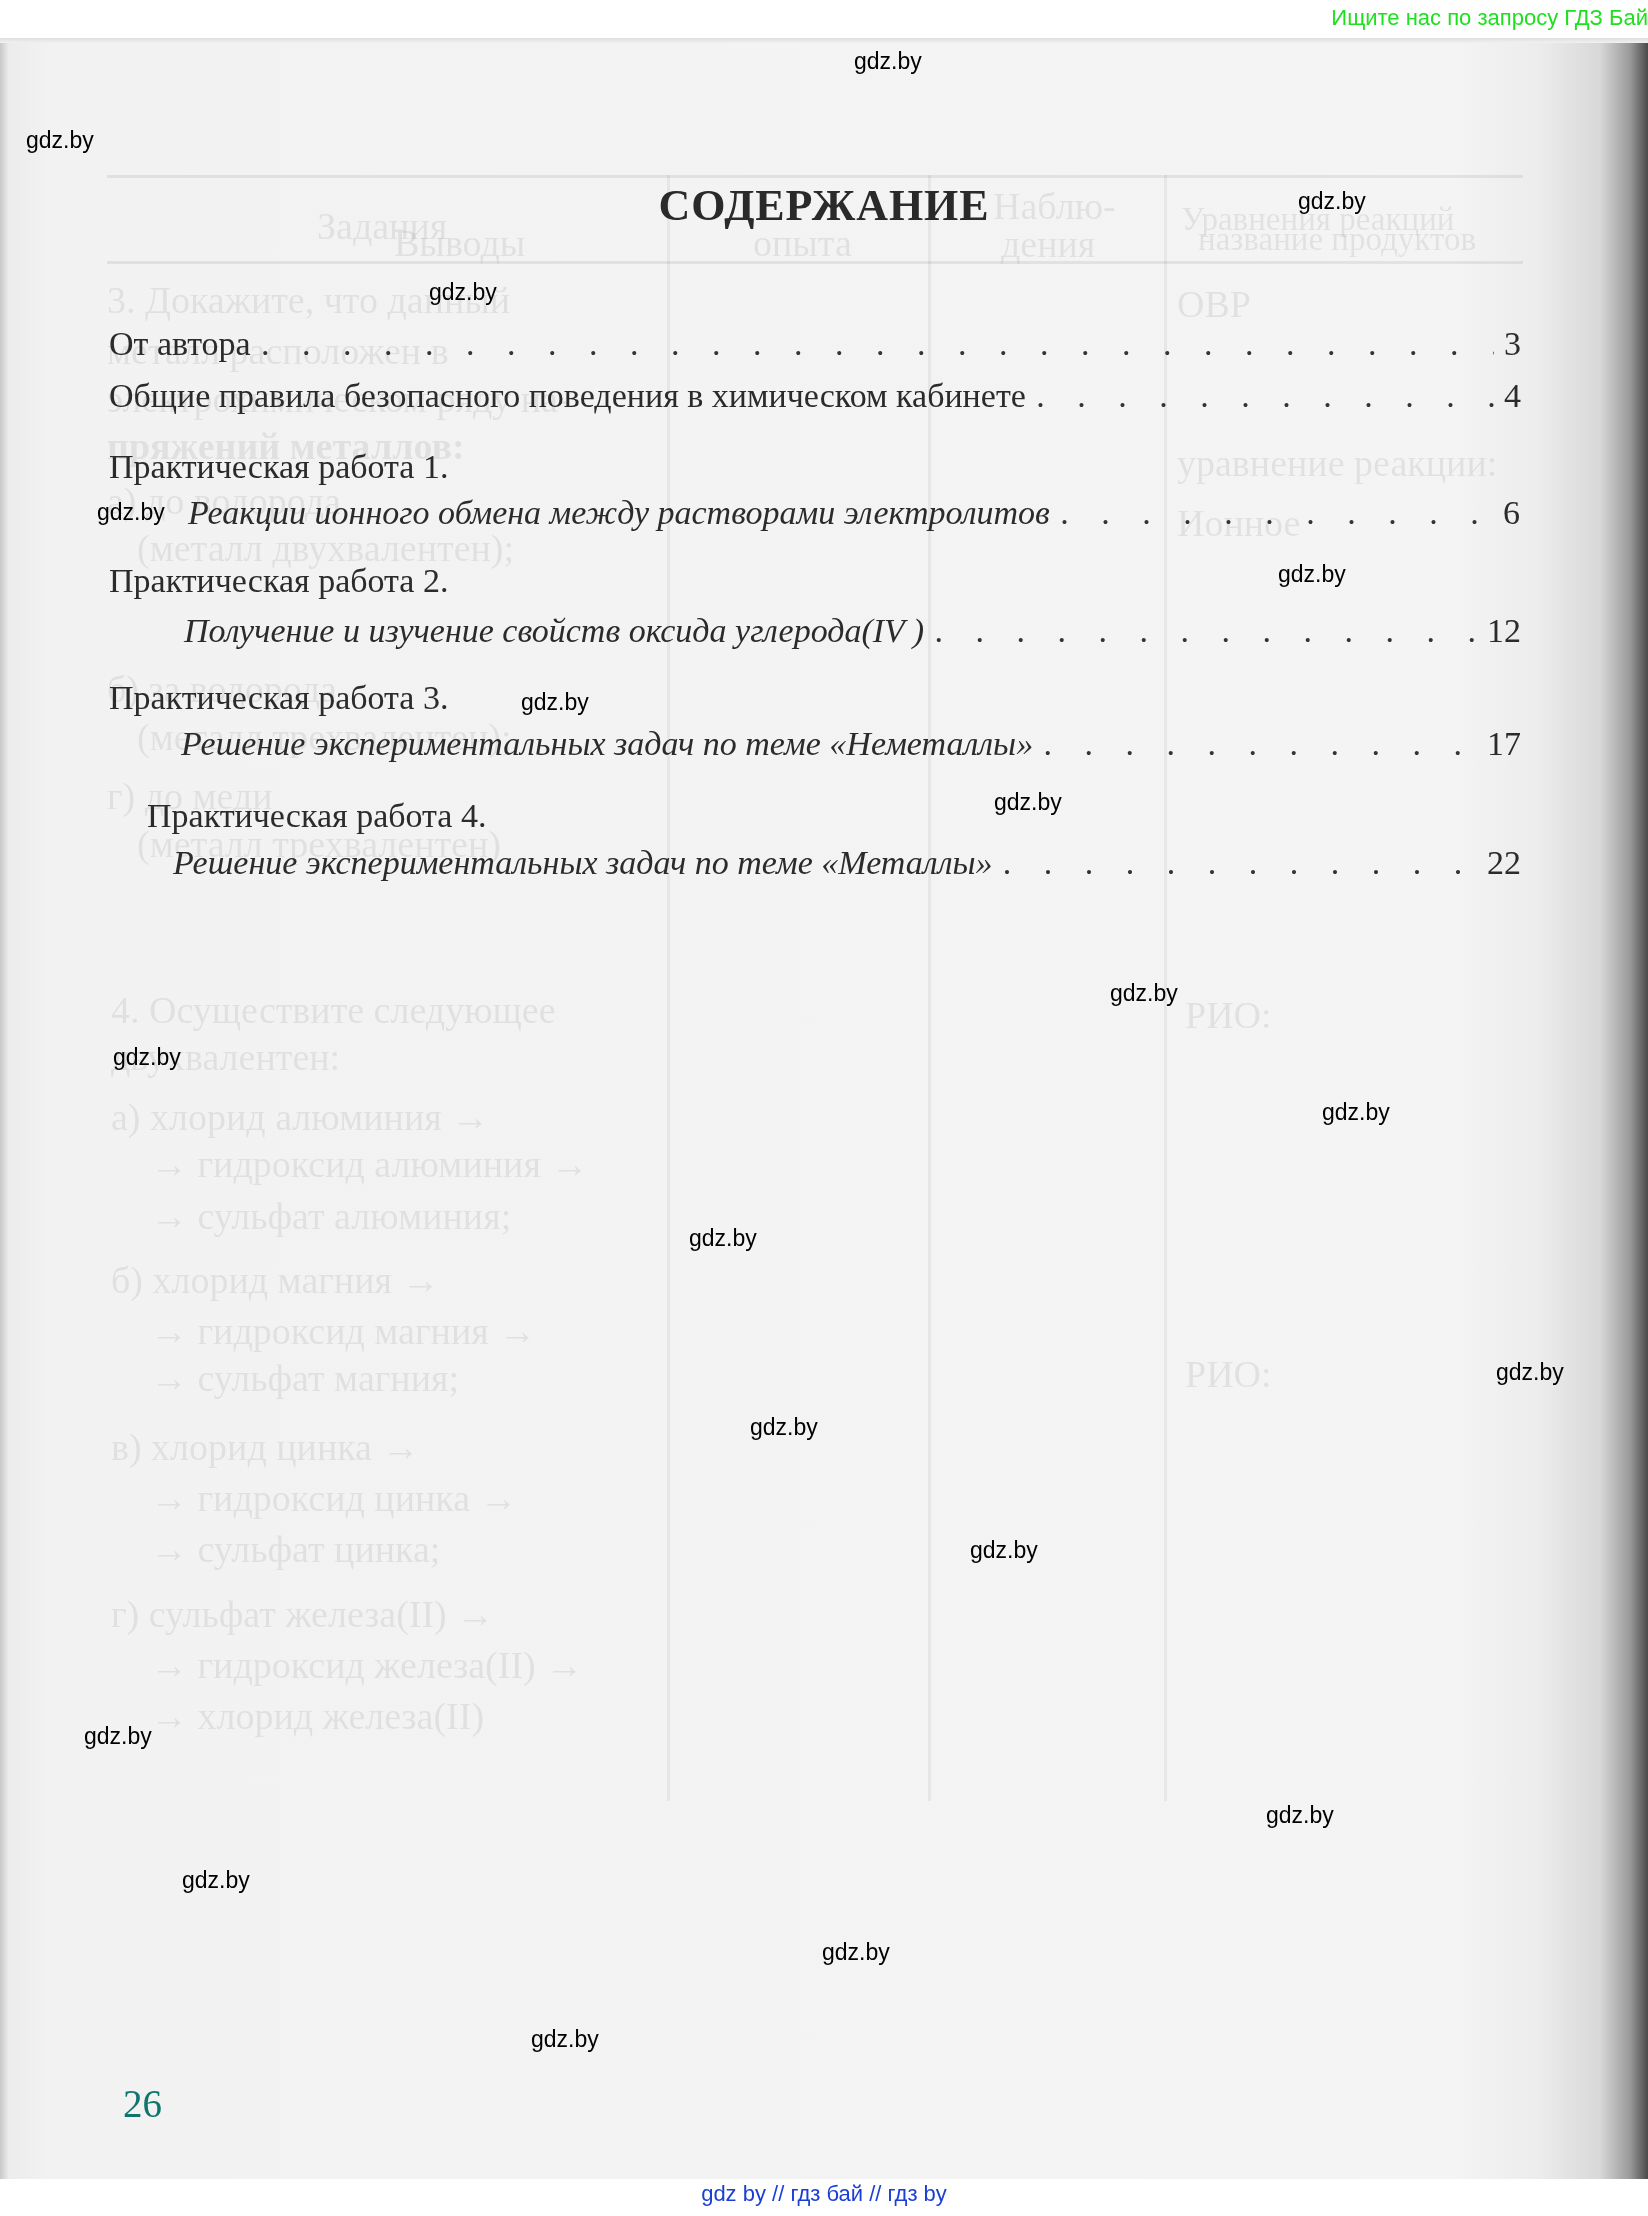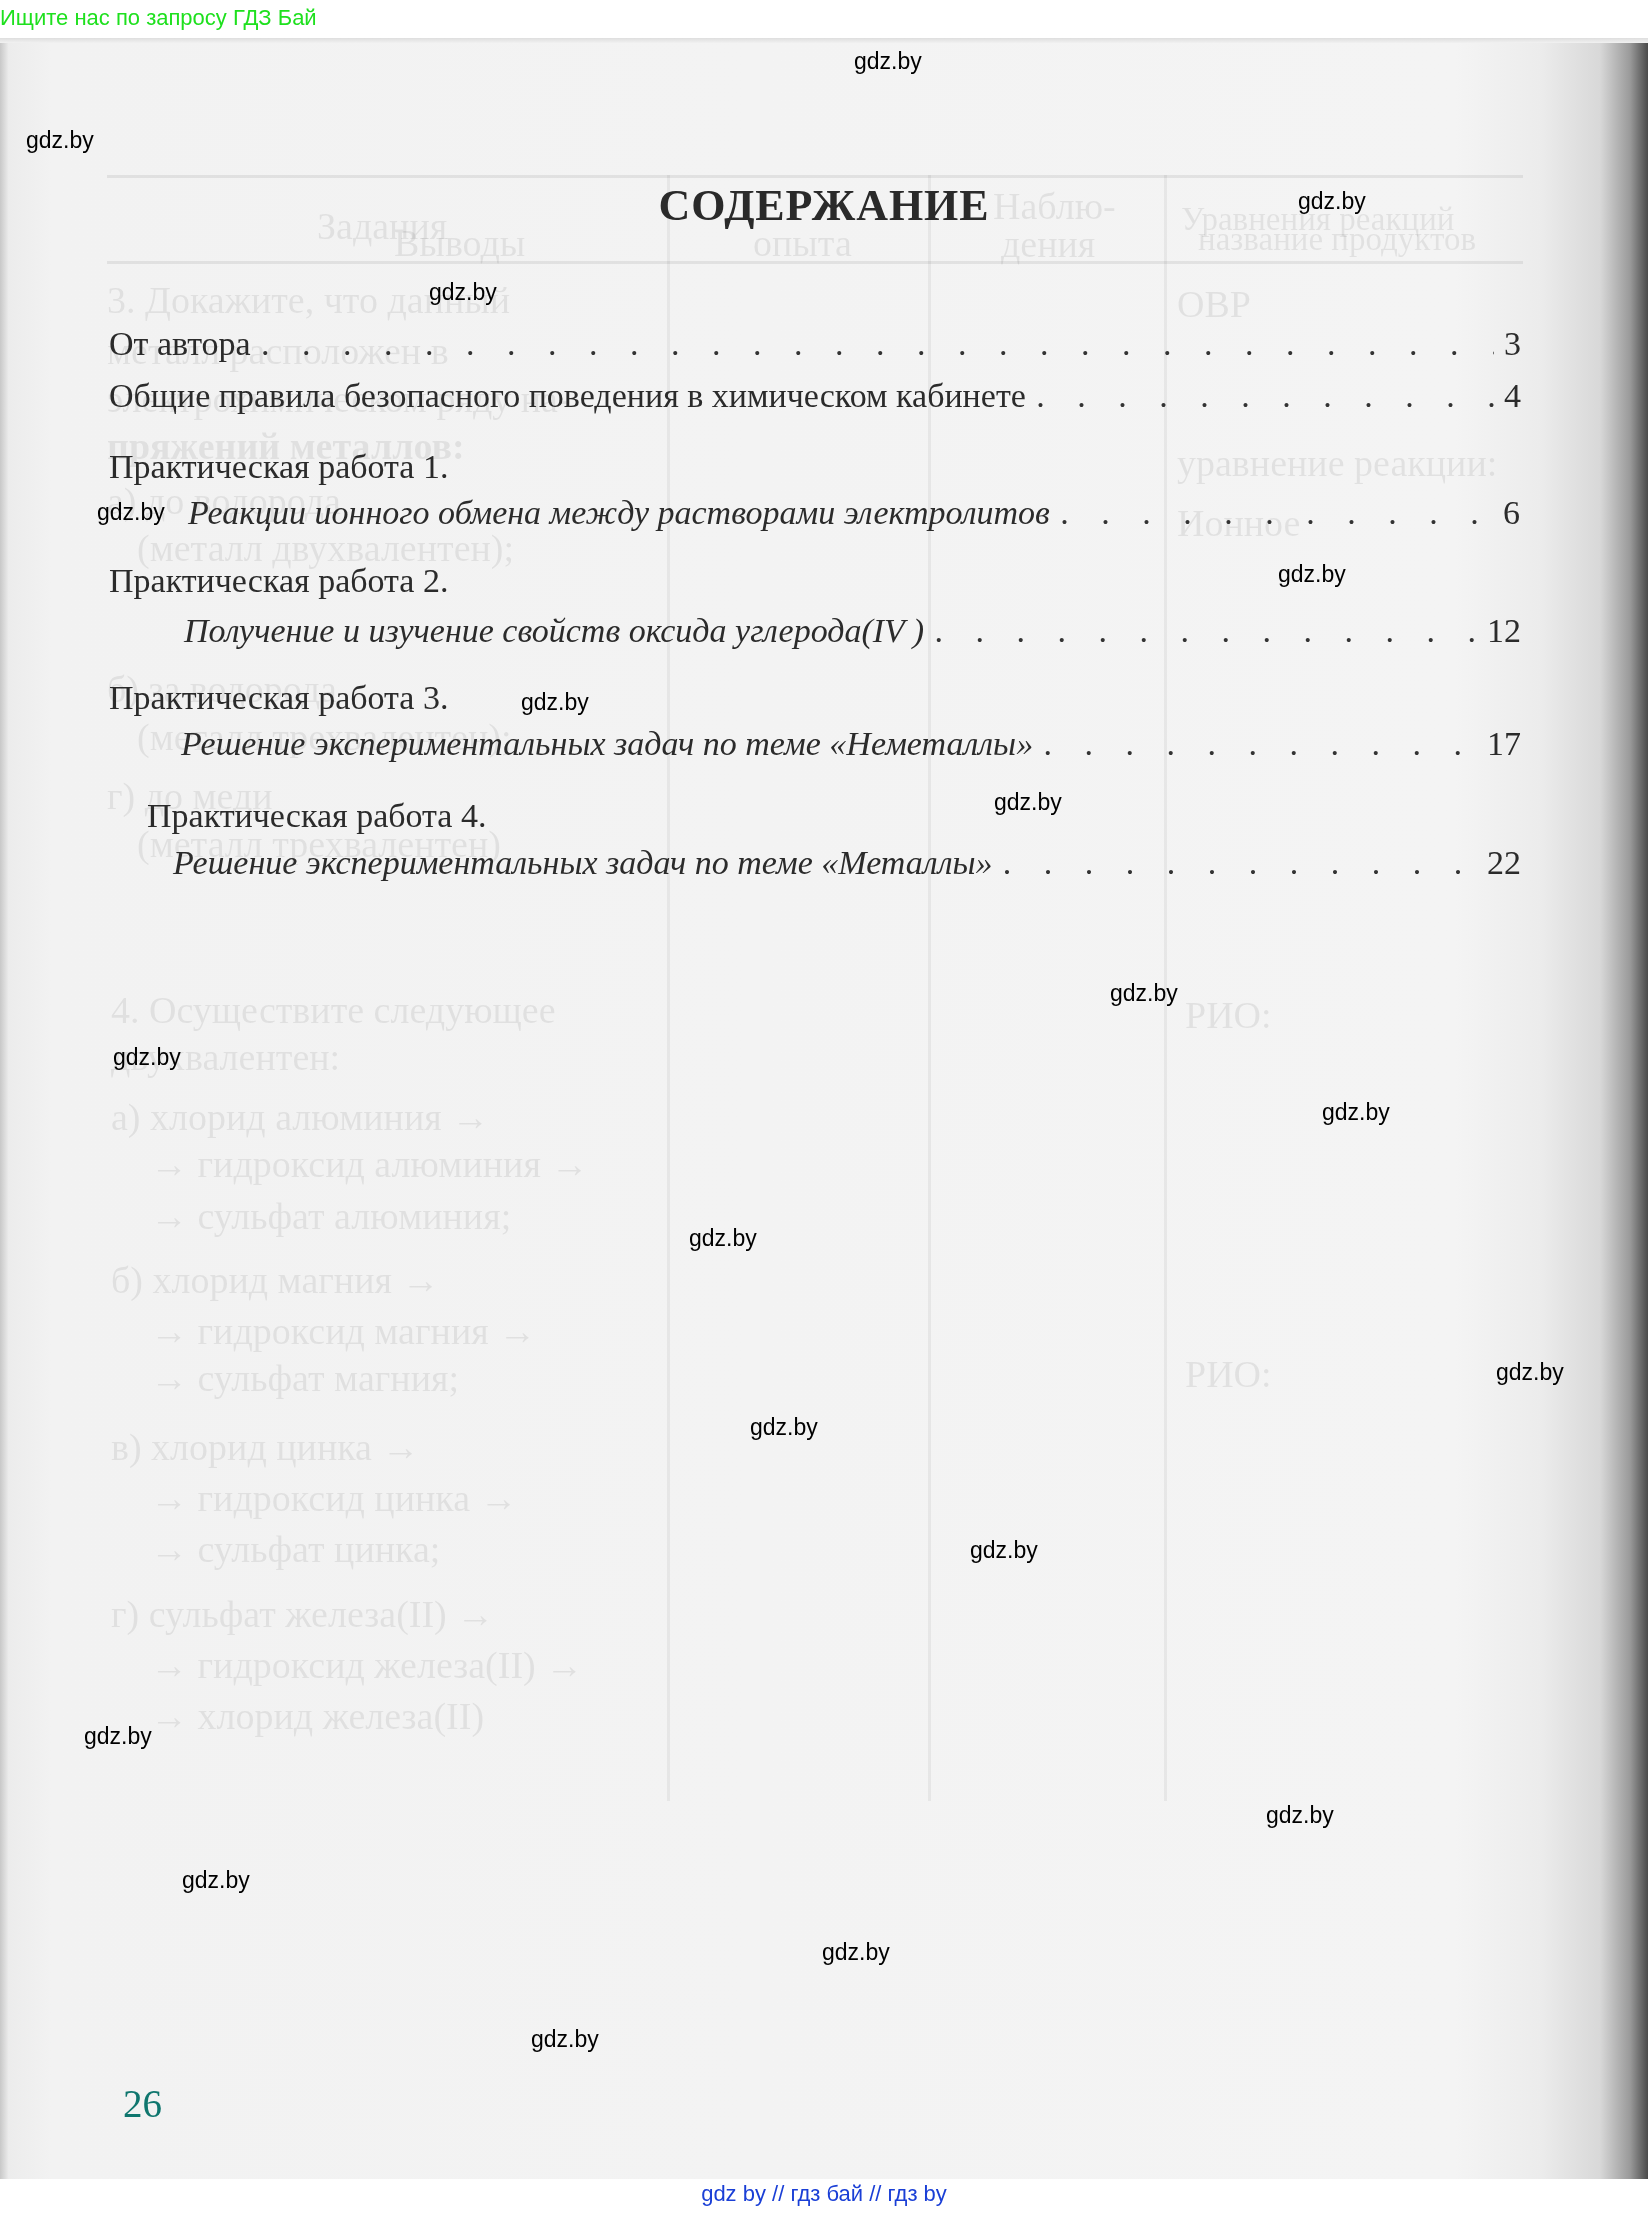--- a/index.html
+++ b/index.html
@@ -1,17 +1,17 @@
 <!DOCTYPE html>
 <html style="font-size:13.7px"><head>
 <meta charset="utf-8">
 <style>
   html, body { margin:0; padding:0; }
   body { width:1648px; height:2216px; position:relative; overflow:hidden; background:#ffffff; font-family:"Liberation Serif", serif; }
-  .banner-top { position:absolute; left:0; top:0; width:1648px; height:38px; background:#ffffff; text-align:left; }
+  .banner-top { position:absolute; left:0; top:0; width:1648px; height:38px; background:#ffffff; text-align:right; }
   .banner-top span { display:inline-block; margin-top:5.1px; font-family:"Liberation Sans", sans-serif; font-size:22px; color:#1ee01e; }
   .page { position:absolute; left:0; top:38px; width:1648px; height:2141px;
     background: linear-gradient(to right, #c8c8c8 0px, #ececec 8.6px, #f2f2f2 51px, #f4f4f4 1455px, #ececec 1540px, #d8d8d8 1600px, #9a9a9a 1630px, #4a4a4a 1648px); }
   .page-edge-top { position:absolute; left:0; top:38px; width:1648px; height:5.1px; background:linear-gradient(#dedede,#f1f1f1); }
   .ghost { position:absolute; color:#000; opacity:0.07; font-family:"Liberation Serif", serif; font-size:38px; white-space:nowrap; }
   .ghost-line { position:absolute; height:2.6px; background:#000; opacity:0.07; }
   .ghost-vline { position:absolute; width:2.6px; background:#000; opacity:0.05; }
   .title { position:absolute; left:0; width:1648px; top:180px; text-align:center; font-size:44px; font-weight:bold; color:#2a2a2a; letter-spacing:0.9px; }
   .toc-row { position:absolute; left:109px; width:1412px; height:51px; display:flex; align-items:baseline; color:#2b2b2b; font-size:34px; }
   .toc-row .label { white-space:nowrap; }

